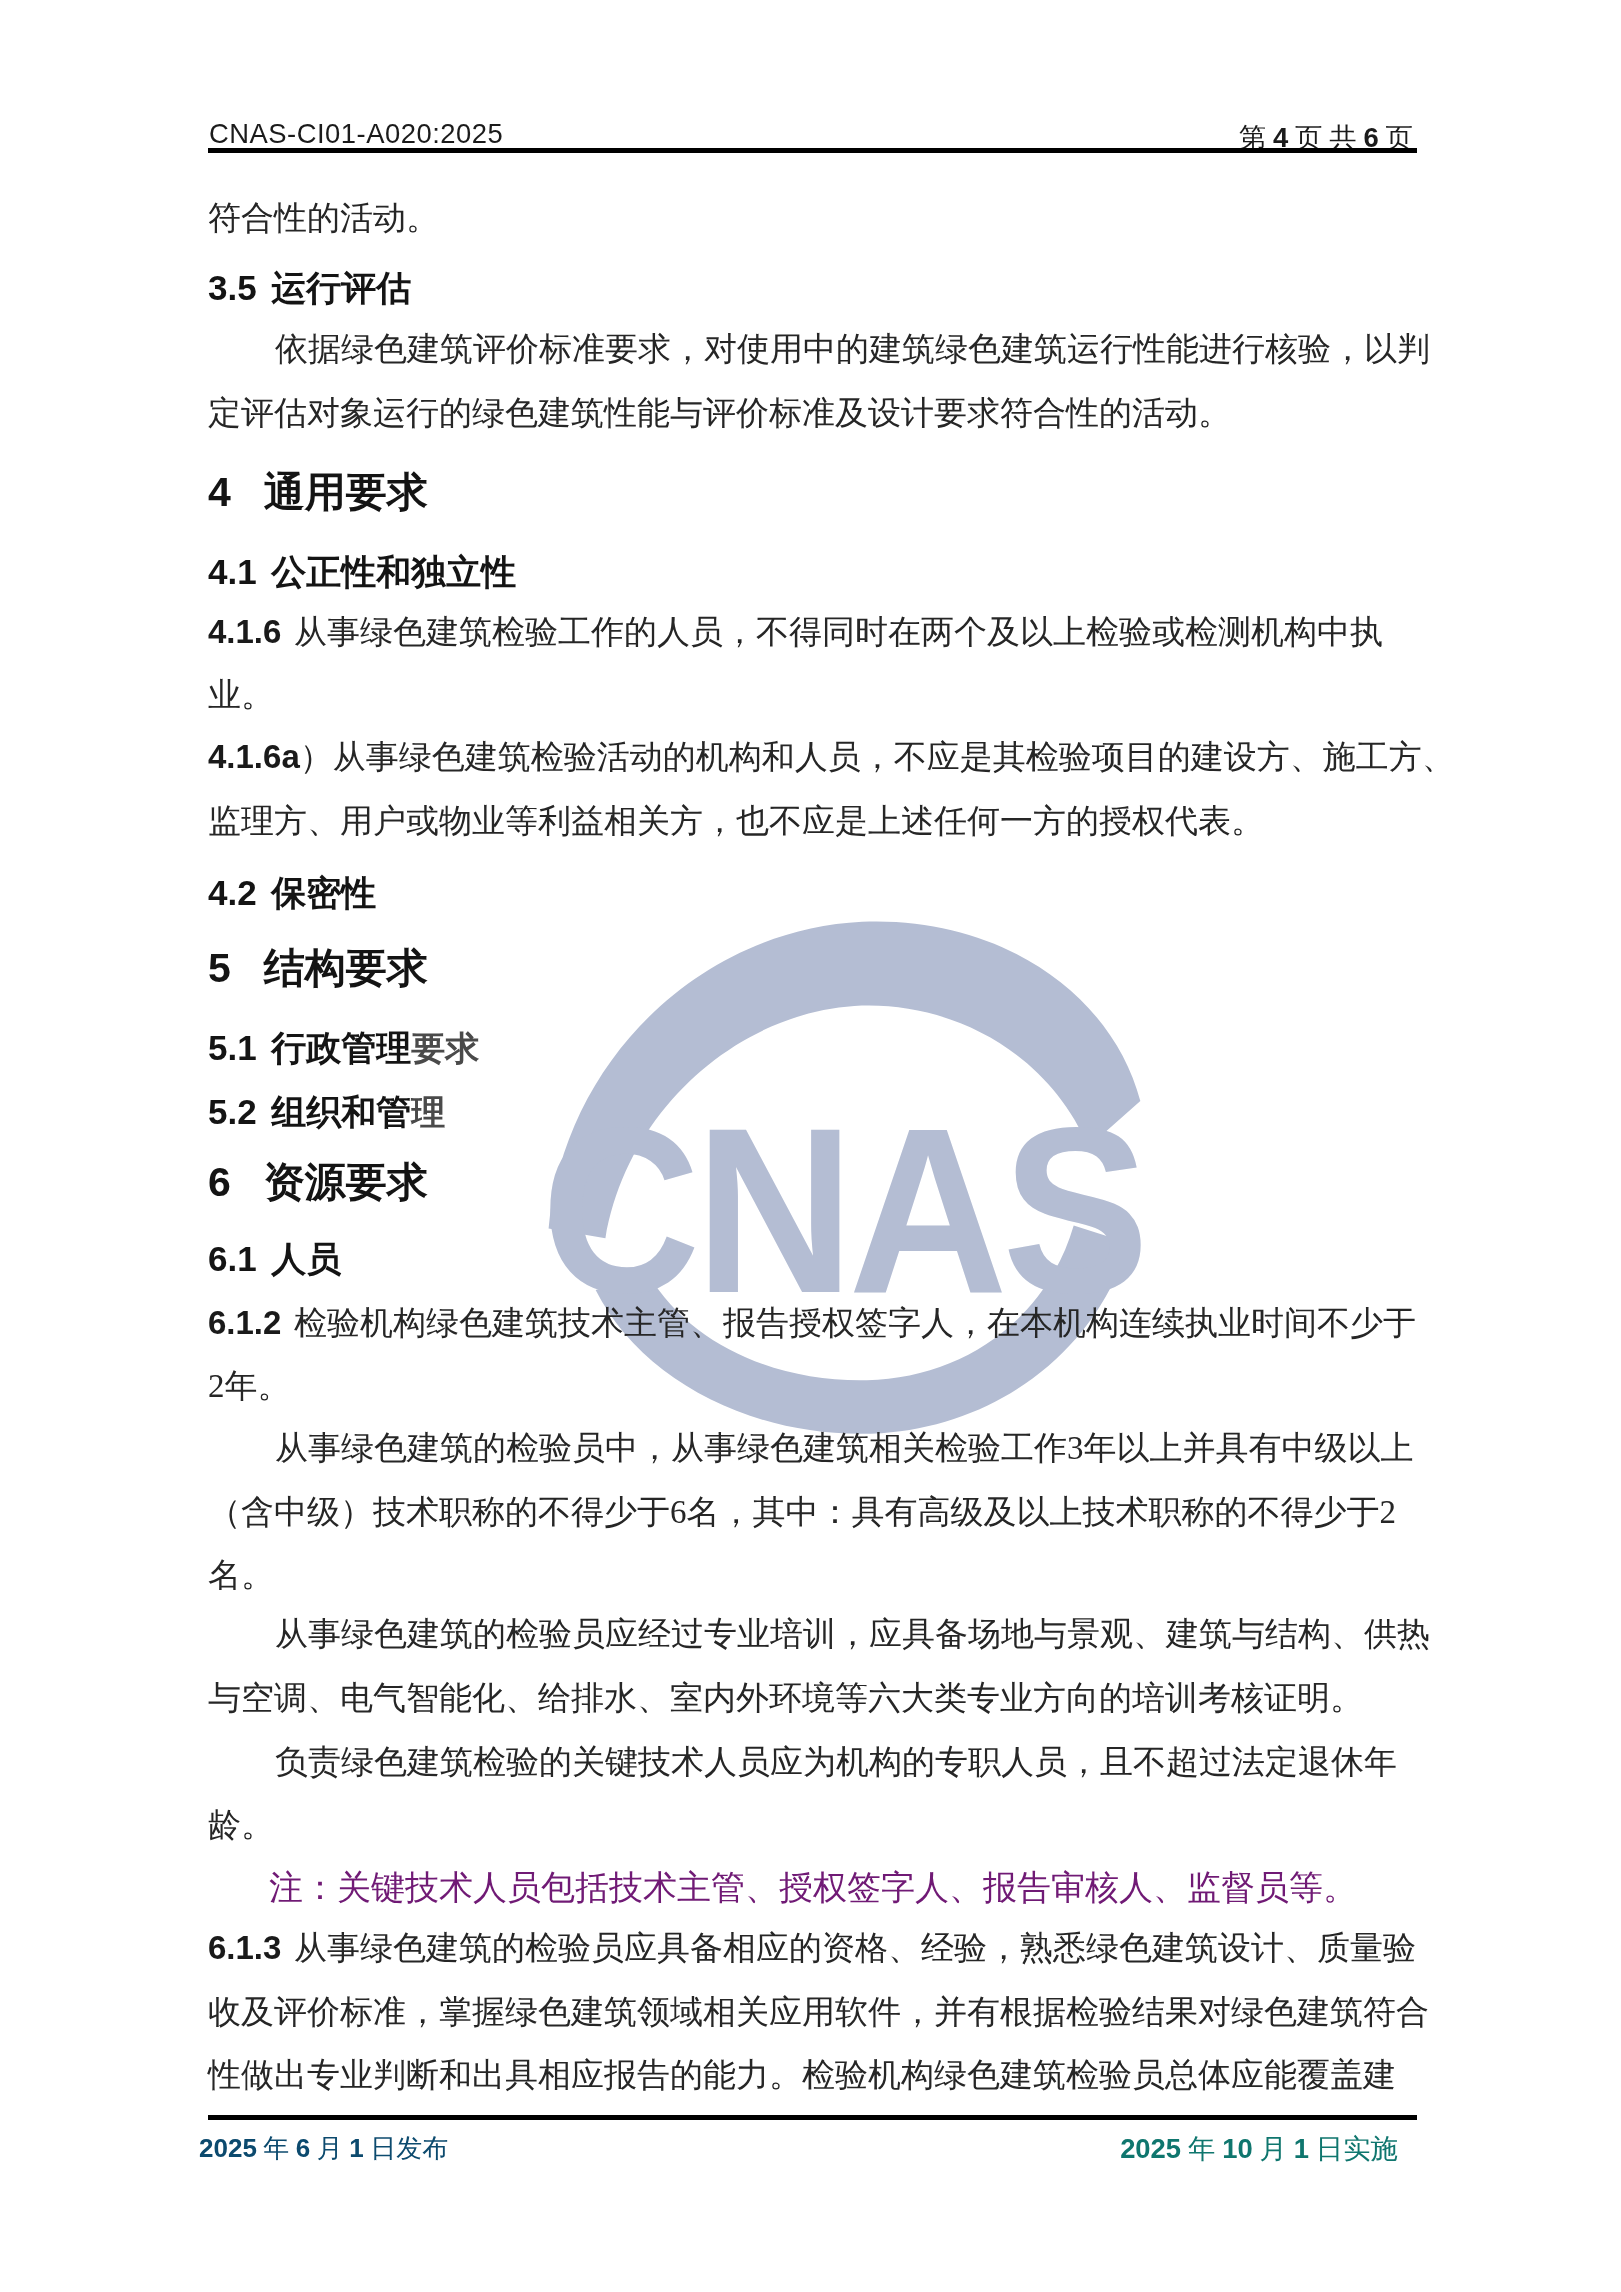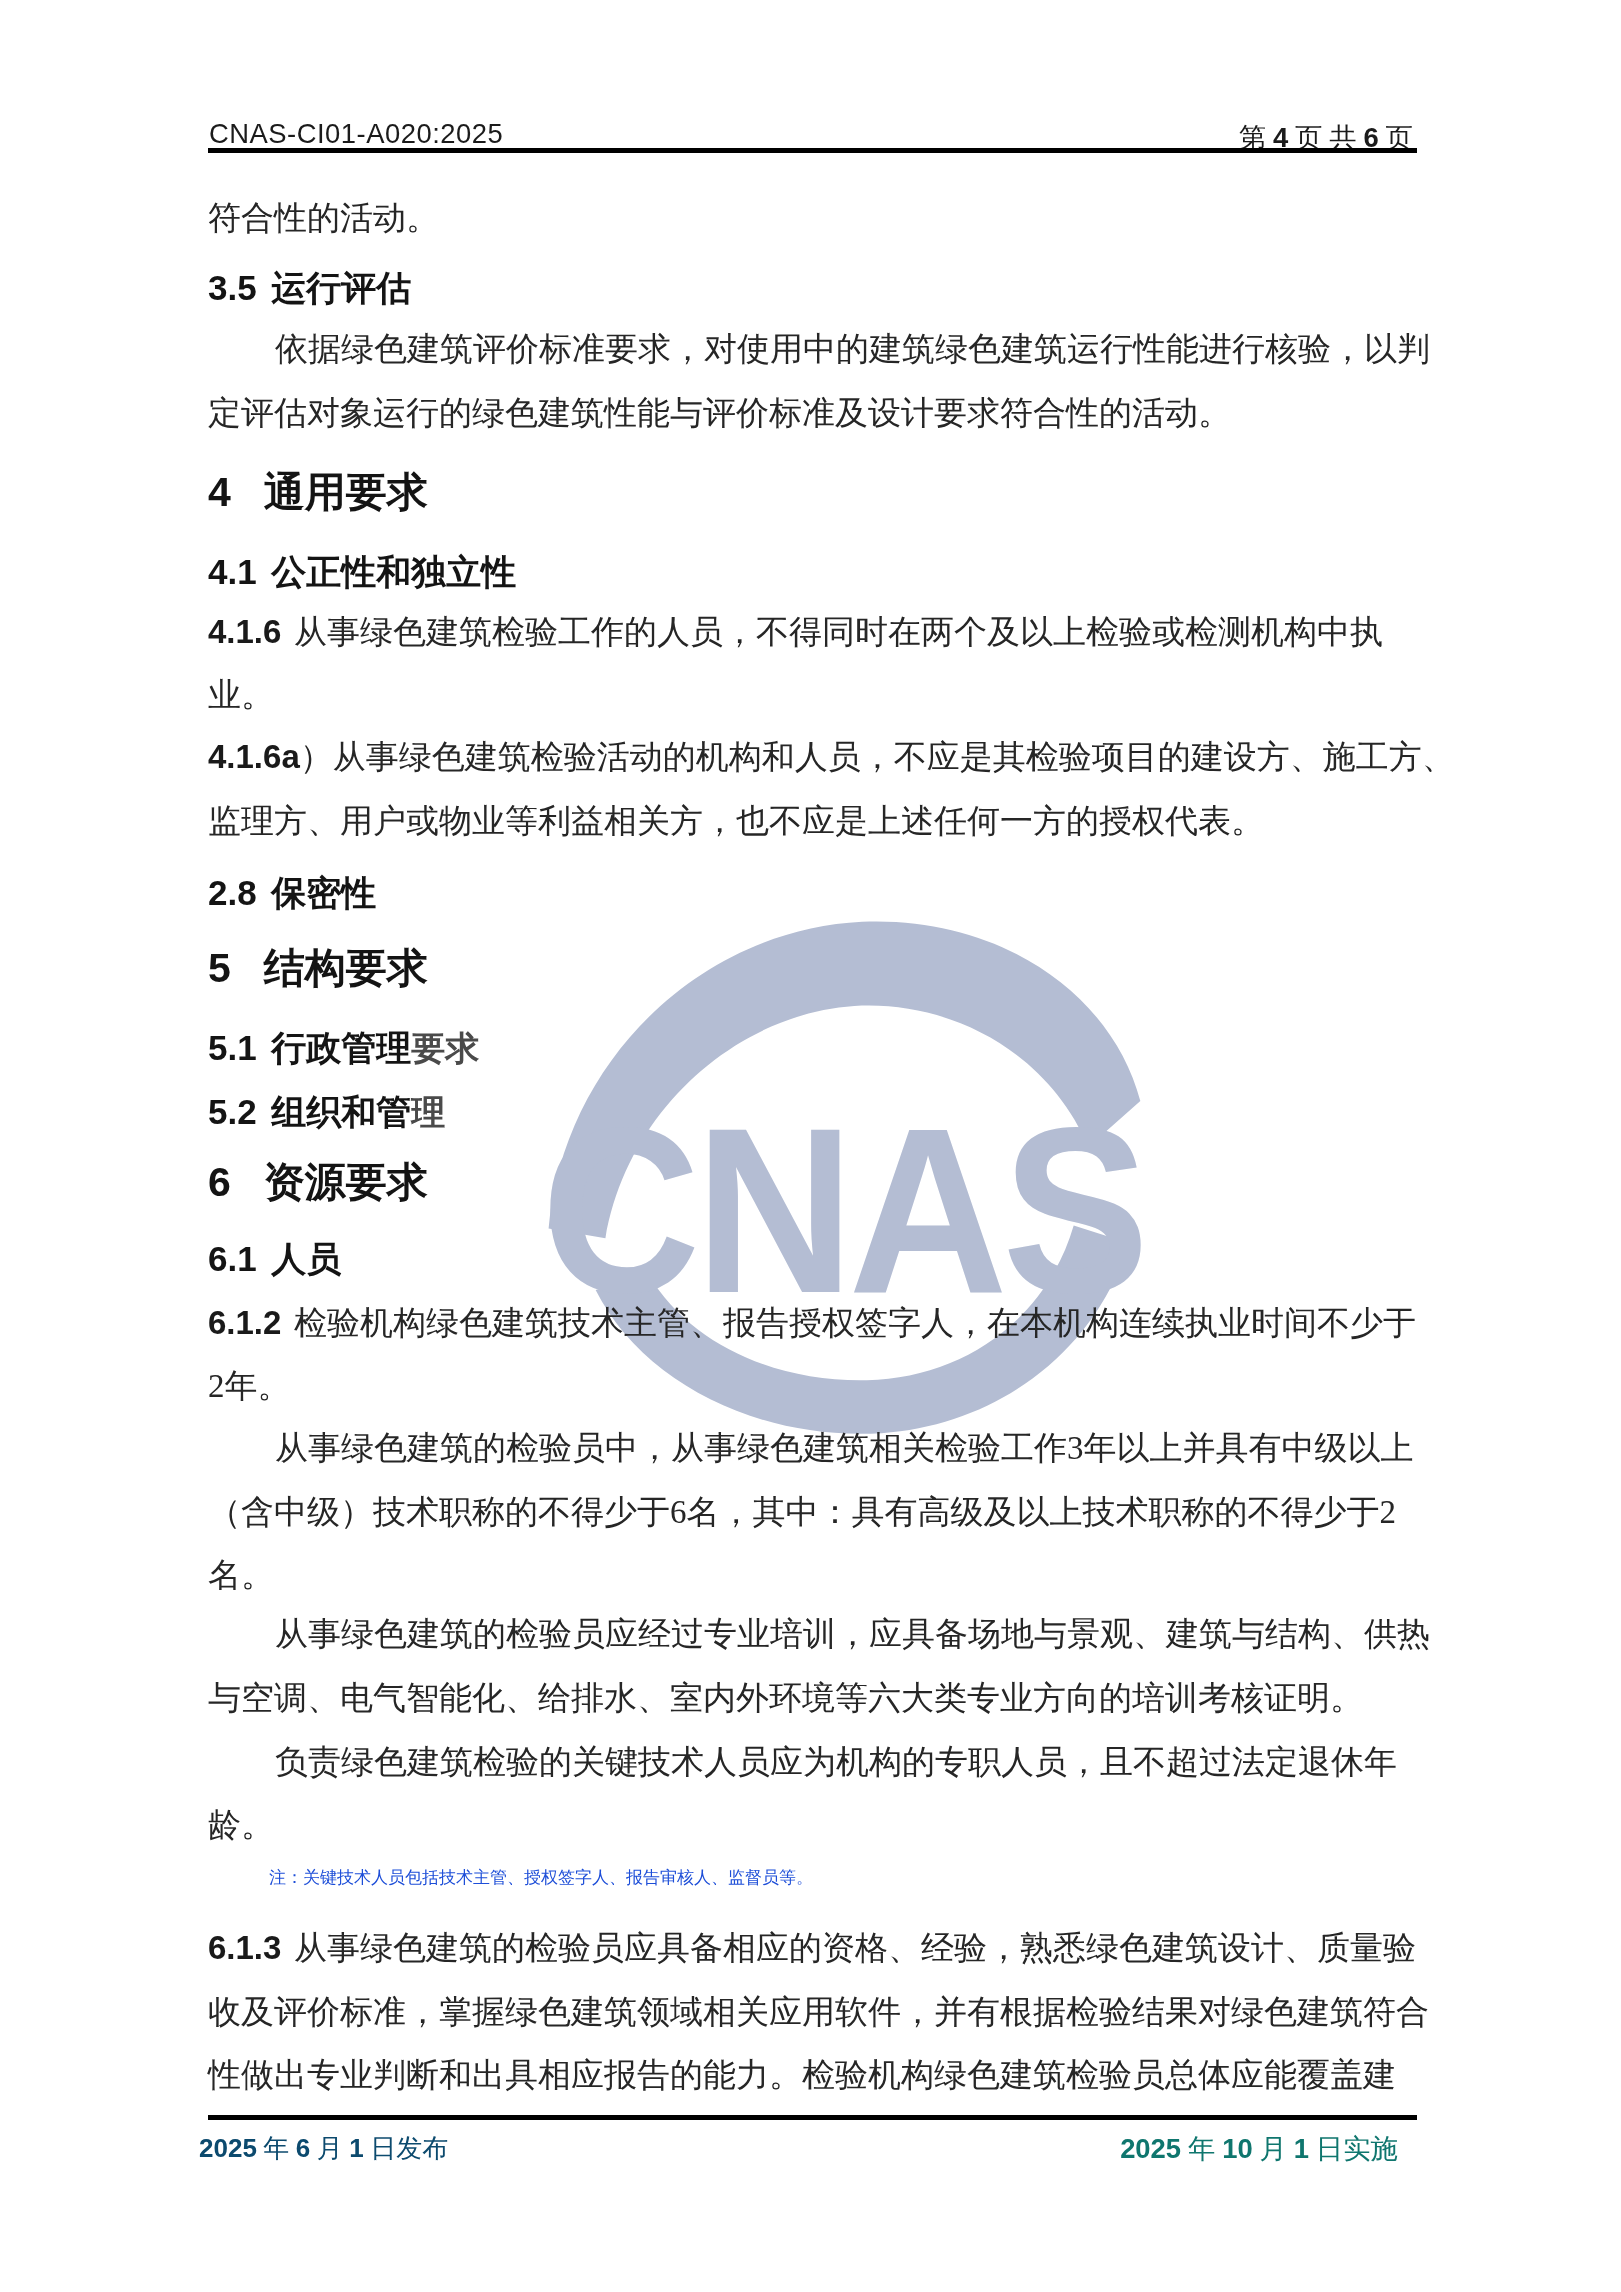--- a/index.html
+++ b/index.html
@@ -62,21 +62,21 @@
   .h2 .hnum{margin-right:14.7px;}
   .hreg{
     font-family:"Liberation Serif",serif;
     font-weight:700;color:#4a4a4a;font-size:34px;
   }
   .cnum{
     font-family:"Liberation Sans",sans-serif;
     font-weight:700;color:#1a1a1a;margin-right:12.7px;
   }
   .cnum.tight{margin-right:0;}
-  .note{font-size:17px;padding-left:61px;color:#1d4ed8;}
+  .note{font-size:34px;padding-left:61px;color:#701a75;}
 </style>
 </head>
 <body>
 
 <div class="page">
 
   <svg class="watermark" viewBox="0 0 640 560" aria-hidden="true">
     <path fill="#b4bdd3" d="M 20 335 C 35 165, 175 30, 340 22 C 480 16, 595 95, 624 205 L 571 252 C 530 155, 430 102, 332 108 C 212 116, 100 215, 78 345 Z"></path>
     <path fill="#b4bdd3" d="M 68 398 C 115 492, 235 552, 360 544 C 480 536, 580 458, 612 350 L 556 332 C 528 428, 443 488, 345 490 C 255 492, 165 455, 122 382 Z"></path>
     <text x="320" y="400" text-anchor="middle" font-family="'Liberation Sans',sans-serif" font-weight="700" font-size="240" letter-spacing="-6" textLength="615" lengthAdjust="spacingAndGlyphs" fill="#b4bdd3">CNAS</text>
@@ -98,21 +98,21 @@
   <div class="ln h1" style="top:468px"><span class="hnum">4</span><span>通用要求</span></div>
 
   <div class="ln h2" style="top:551px"><span class="hnum">4.1</span><span>公正性和独立性</span></div>
 
   <div class="ln" style="top:613px"><span class="cnum">4.1.6</span><span>从事绿色建筑检验工作的人员，不得同时在两个及以上检验或检测机构中执</span></div>
   <div class="ln" style="top:676px">业。</div>
 
   <div class="ln" style="top:738px"><span class="cnum tight">4.1.6a</span><span>）从事绿色建筑检验活动的机构和人员，不应是其检验项目的建设方、施工方、</span></div>
   <div class="ln" style="top:802px">监理方、用户或物业等利益相关方，也不应是上述任何一方的授权代表。</div>
 
-  <div class="ln h2" style="top:872px"><span class="hnum">2.8</span><span>保密性</span></div>
+  <div class="ln h2" style="top:872px"><span class="hnum">4.2</span><span>保密性</span></div>
 
   <div class="ln h1" style="top:944px"><span class="hnum">5</span><span>结构要求</span></div>
 
   <div class="ln h2" style="top:1027px"><span class="hnum">5.1</span><span>行政管理</span><span class="hreg">要求</span></div>
 
   <div class="ln h2" style="top:1091px"><span class="hnum">5.2</span><span>组织和管</span><span class="hreg">理</span></div>
 
   <div class="ln h1" style="top:1158px"><span class="hnum">6</span><span>资源要求</span></div>
 
   <div class="ln h2" style="top:1238px"><span class="hnum">6.1</span><span>人员</span></div>

